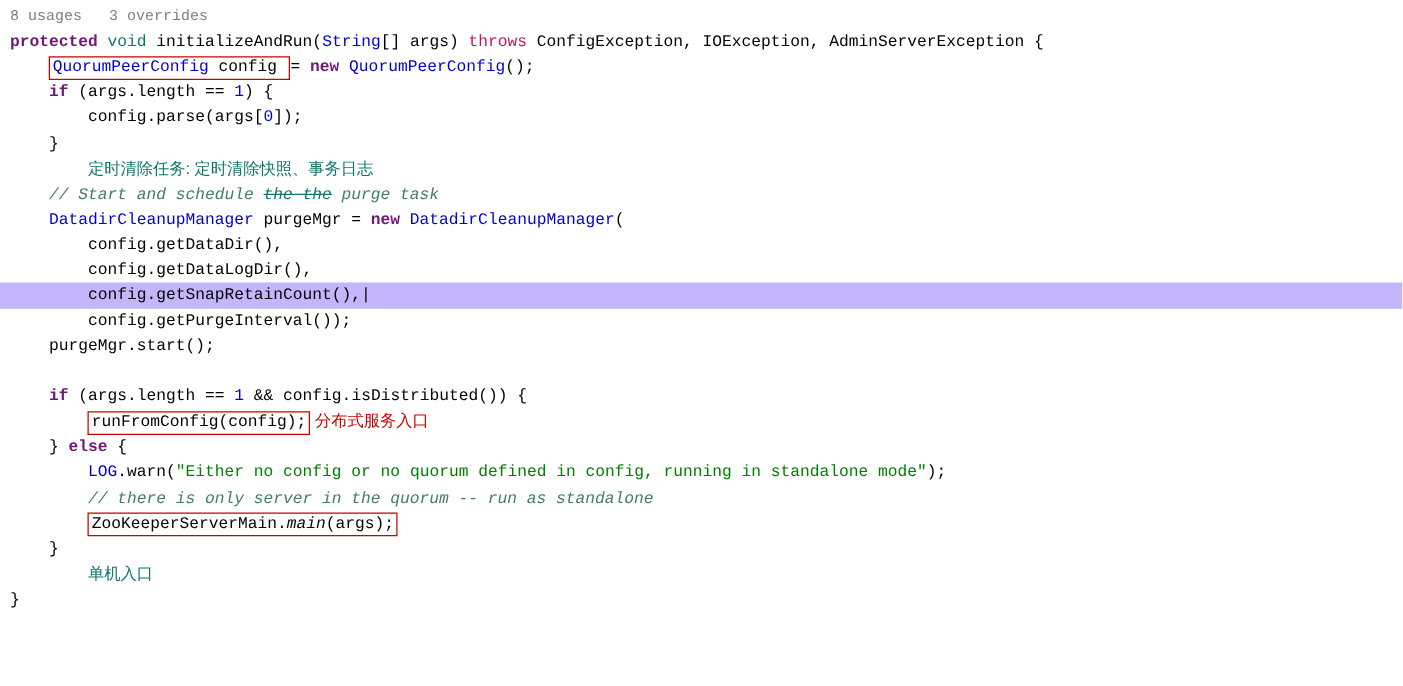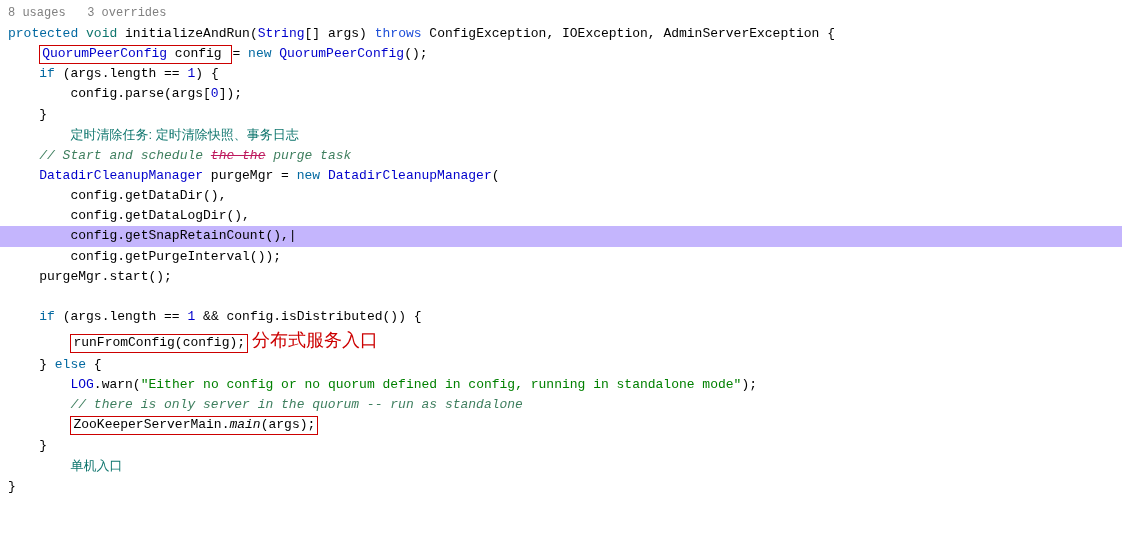--- a/index.html
+++ b/index.html
@@ -22,55 +22,55 @@
       padding: 2px 8px;
       font-size: 12px;
     }
     .code-line {
       padding: 0 12px 0 8px;
       white-space: pre;
       display: block;
       min-height: 20px;
       position: relative;
     }
-    .kw { color: #0369a1; font-weight: normal; }
+    .kw { color: #701a75; font-weight: bold; }
     .kw-void { color: #0f766e; }
     .type { color: #0000cc; }
     .method { color: #000000; }
     .method-call { color: #000000; }
     .string { color: #008000; }
     .comment { color: #3f7f5f; font-style: italic; }
     .number { color: #0000cc; }
     .param-type { color: #0000cc; }
-    .throws-kw { color: #1d4ed8; }
+    .throws-kw { color: #be185d; }
     .exception { color: #000000; }
     .bracket-box {
       display: inline-block;
       border: 1.5px solid #cc0000;
       padding: 0 2px;
       margin: 0;
       line-height: 1.3;
     }
     .chinese-annotation {
       color: #0f766e;
       font-family: sans-serif;
       font-style: normal;
       font-size: 13px;
       text-align: right;
     }
     .chinese-inline {
       color: #cc0000;
       font-family: sans-serif;
       font-style: normal;
-      font-size: 18px;
+      font-size: 13px;
       margin-left: 4px;
     }
     .strikethrough {
       text-decoration: line-through;
-      color: #be185d;
+      color: #0f766e;
       font-style: italic;
     }
     .italic-method { font-style: italic; }
     .cursor-line {
       background: #c4b5fd;
     }
   </style>
 </head>
 <body>
 

